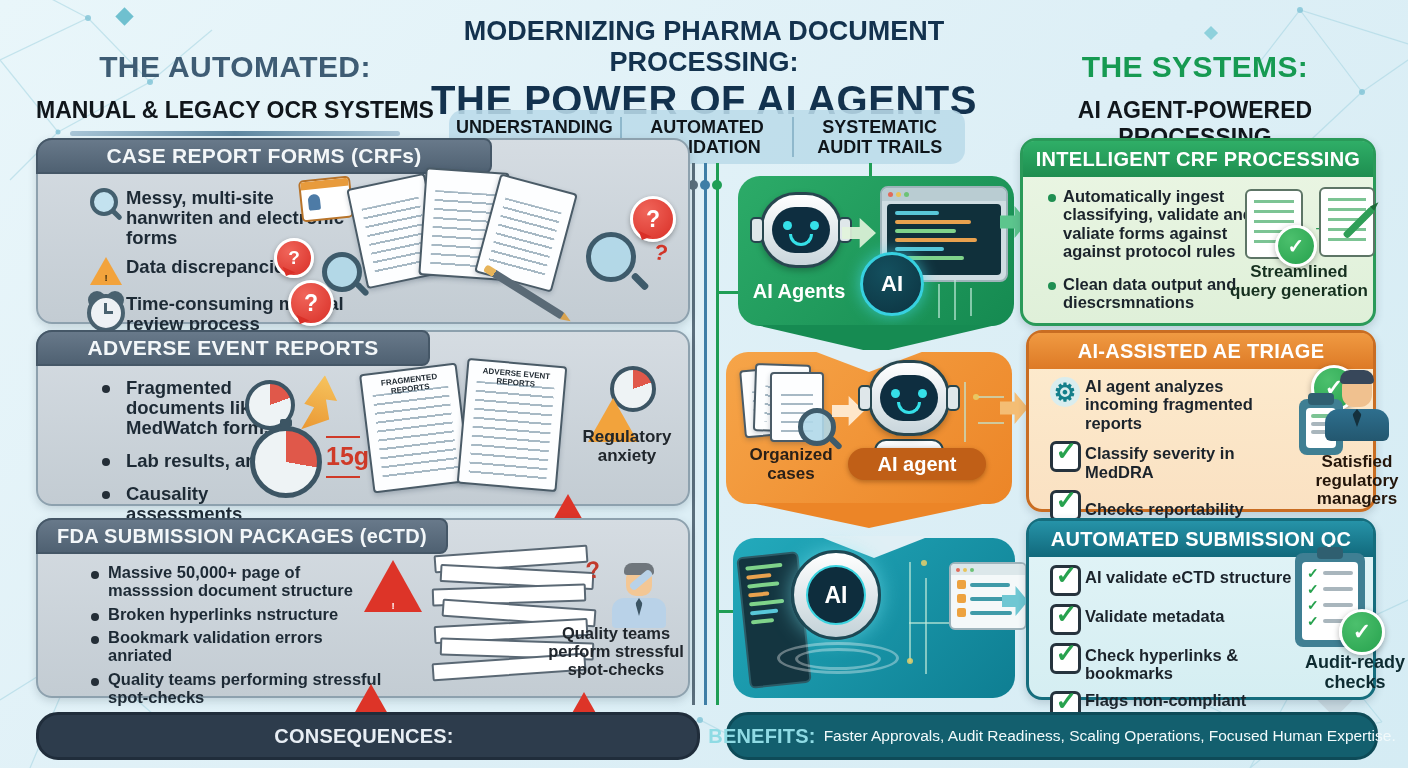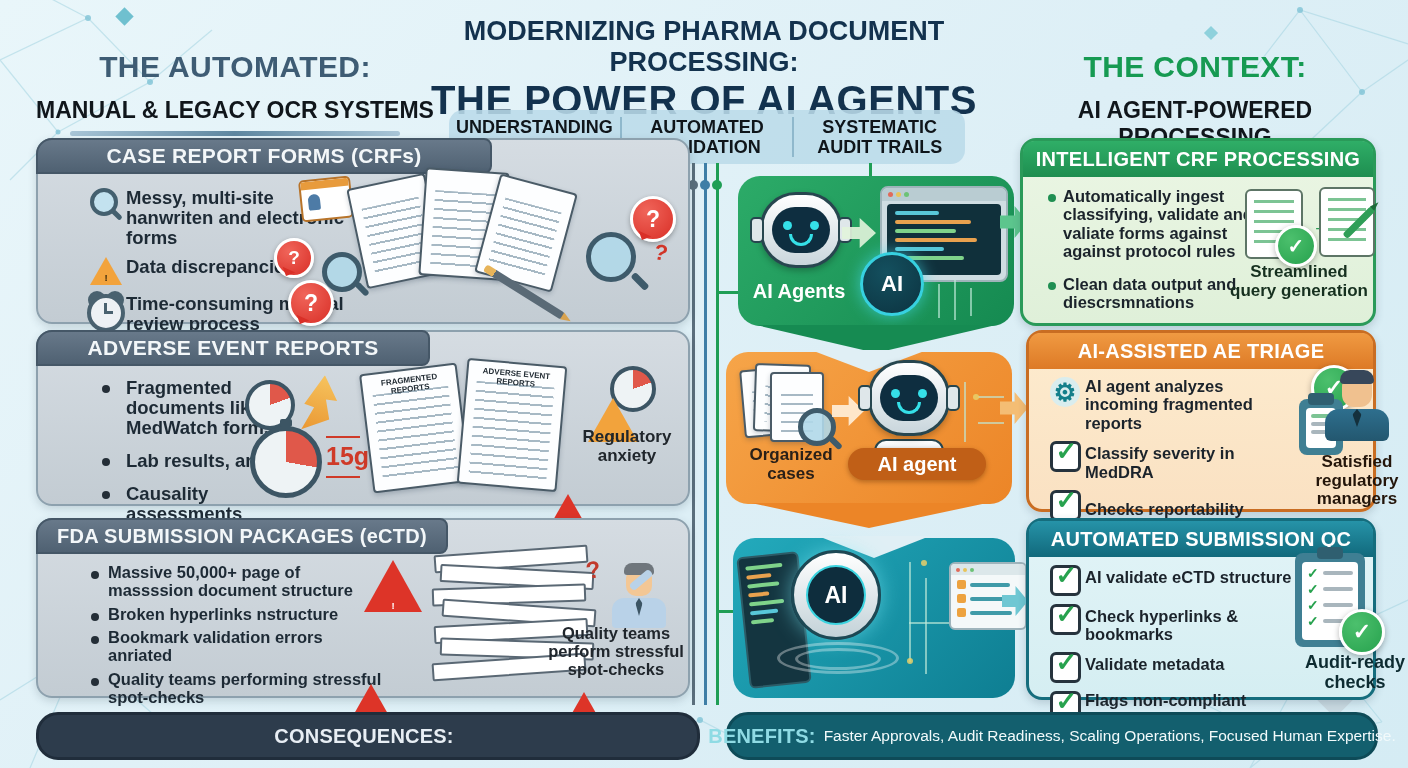--- a/index.html
+++ b/index.html
@@ -221,21 +221,21 @@
   <div class="hd hd-challenge" style="left:30px;top:50px;width:410px">
     <div class="t1">THE AUTOMATED:</div>
     <div class="t2">MANUAL &amp; LEGACY OCR SYSTEMS</div>
     <div class="rule blue"></div>
   </div>
   <div class="hd hd-main" style="left:389px;top:16px;width:630px">
     <div class="m1">MODERNIZING PHARMA DOCUMENT PROCESSING:</div>
     <div class="m2">THE POWER OF AI AGENTS</div>
   </div>
   <div class="hd hd-solution" style="left:1000px;top:50px;width:390px">
-    <div class="t1">THE CONTEXT:</div>
+    <div class="t1">THE SYSTEMS:</div>
     <div class="t2">AI AGENT-POWERED PROCESSING</div>
     <div class="rule green"></div>
   </div>
 
   <div class="pillars">
     <div class="pillar">
       <div>UNDERSTANDING</div>
       <div>CONTEXT</div>
     </div>
     <div class="pdiv"></div>
@@ -606,27 +606,27 @@
       <div class="bullet">
         <span class="bic">
             <span class="ic-check"></span>
           </span>
         <span class="rtxt" style="font-size:16.5px;margin-top:3px">AI validate eCTD structure</span>
       </div>
       <div class="bullet">
         <span class="bic">
             <span class="ic-check"></span>
           </span>
+        <span class="rtxt" style="font-size:16.5px;margin-top:3px">Validate metadata</span>
+      </div>
+      <div class="bullet">
+        <span class="bic">
+            <span class="ic-check"></span>
+          </span>
         <span class="rtxt" style="font-size:16.5px;margin-top:3px">Check hyperlinks &amp; bookmarks</span>
-      </div>
-      <div class="bullet">
-        <span class="bic">
-            <span class="ic-check"></span>
-          </span>
-        <span class="rtxt" style="font-size:16.5px;margin-top:3px">Validate metadata</span>
       </div>
       <div class="bullet">
         <span class="bic">
             <span class="ic-check"></span>
           </span>
         <span class="rtxt" style="font-size:16.5px">Flags non-compliant components instantly</span>
       </div>
     </div>
     <div class="clipb" style="left:266px;top:32px;width:70px;height:94px">
       <div class="pad">

